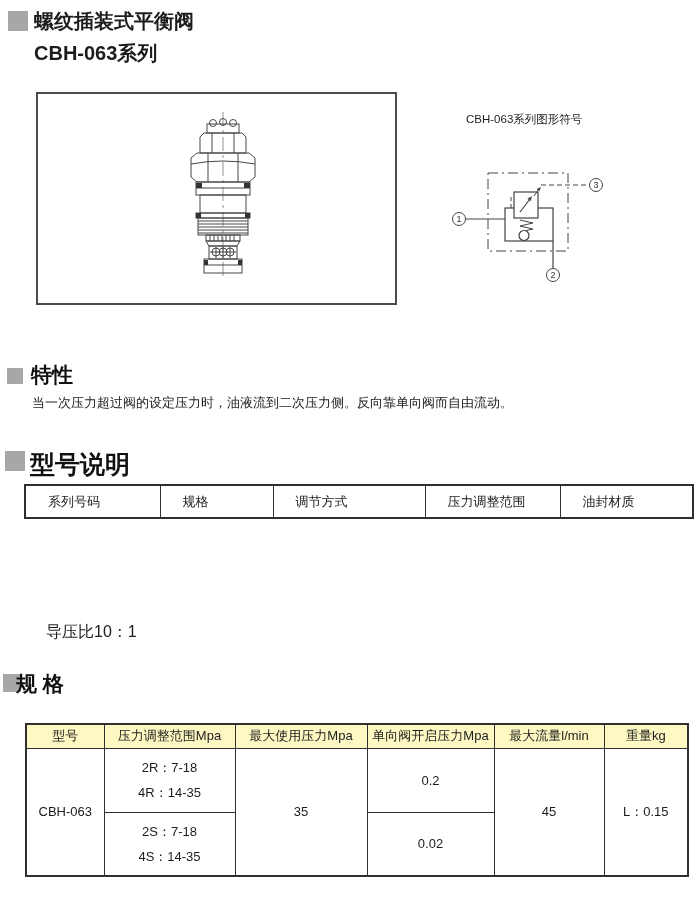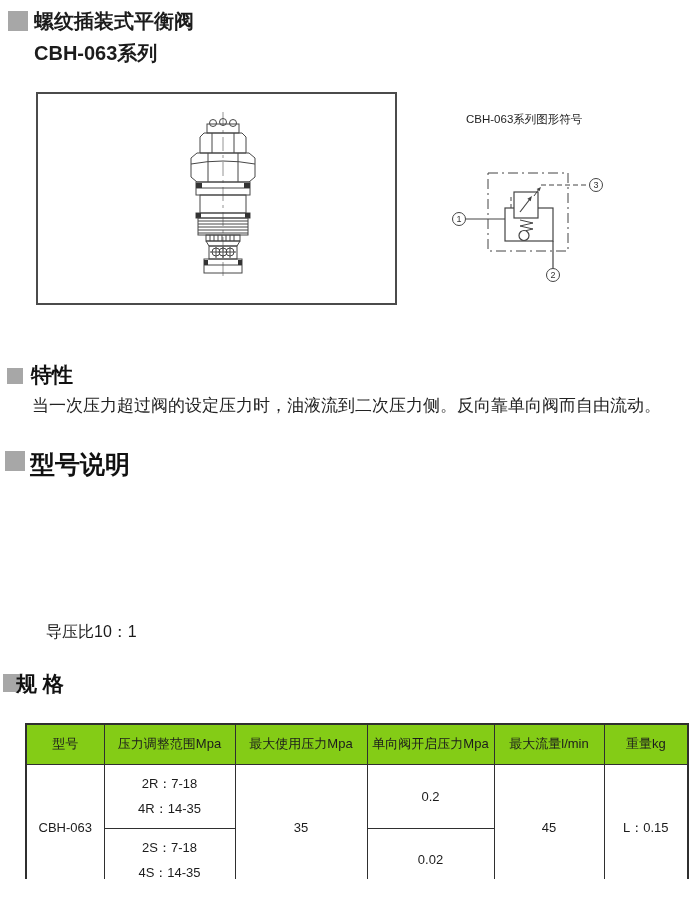--- a/index.html
+++ b/index.html
@@ -14,40 +14,40 @@
   #title1 { left:34px; top:8px; font-size:20px; font-weight:bold;font-family:Liberation Serif, serif; }
   #title2 { left:34px; top:40px; font-size:20px; font-weight:bold; }
 
   
   #draw-box { left:36px; top:92px; width:361px; height:213px; border:2px solid #4b4b4b; background:#fff; }
   #symbol-caption { left:466px; top:112px; font-size:11.5px; color:#222; }
 
   
   #feat-sq { left:7px; top:368px; width:16px; height:16px; }
   #feat-title { left:31px; top:361px; font-size:21px; }
-  #feat-body { left:32px; top:394px; font-size:17px; color:#222; }
+  #feat-body { left:32px; top:394px; font-size:13px; color:#222; }
 
   
   #model-sq { left:5px; top:451px; width:20px; height:20px; }
   #model-title { left:30px; top:448px; font-size:25px; }
   table { border-collapse:collapse; table-layout:fixed; background:#fff; }
   td, th { border:1px solid #2f2f2f; font-size:13px; font-weight:normal; color:#1c1c1c; }
   #model-table { left:24px; top:484px; width:668px; border:2px solid #2f2f2f; }
   #model-table td { padding-left:22px; text-align:left; vertical-align:middle; }
   #model-table tr.gray td { background:#c9c9c9; height:33px; }
   #model-table tr.lbl td { height:33px; }
   #model-table tr.val td { height:66px; vertical-align:top; padding-top:12px; line-height:29px; }
   #model-foot { left:46px; top:622px; font-size:16px; }
 
   
   #spec-sq { left:3px; top:674px; width:18px; height:18px; }
   #spec-title { left:16px; top:670px; font-size:21px; }
   #spec-wrap { left:25px; top:723px; width:664px; height:156px; overflow:hidden; }
   #spec-table { width:662px; border:2px solid #2f2f2f; }
-  #spec-table th { background:#84cc16; height:40px; text-align:center; }
+  #spec-table th { background:#fef9c3; height:24px; text-align:center; }
   #spec-table td { height:64px; text-align:center; vertical-align:middle; line-height:25px; }
   svg { display:block; }
   .ln { stroke:#474747; stroke-width:1; fill:none; }
   .blk { fill:#333; stroke:none; }
 </style>
 </head>
 <body>
 
 <div class="abs sq" id="title-sq"></div>
 <div class="abs" id="title1">螺纹插装式平衡阀</div>
@@ -158,20 +158,27 @@
 
 <table class="abs" id="model-table">
   <colgroup>
       <col style="width:135px">
       <col style="width:113px">
       <col style="width:152px">
       <col style="width:135px">
       <col style="width:133px">
     </colgroup>
   <tbody>
+  <tr class="lbl">
+    <td>系列号码</td>
+    <td>规格</td>
+    <td>调节方式</td>
+    <td>压力调整范围</td>
+    <td>油封材质</td>
+  </tr>
 </tbody>
   </table>
 <div class="abs" id="model-foot">导压比10：1</div>
 
 <div class="abs sq" id="spec-sq"></div>
 <div class="abs sec-title" id="spec-title">规  格</div>
 
 <div class="abs" id="spec-wrap">
   <table id="spec-table">
     <colgroup>

